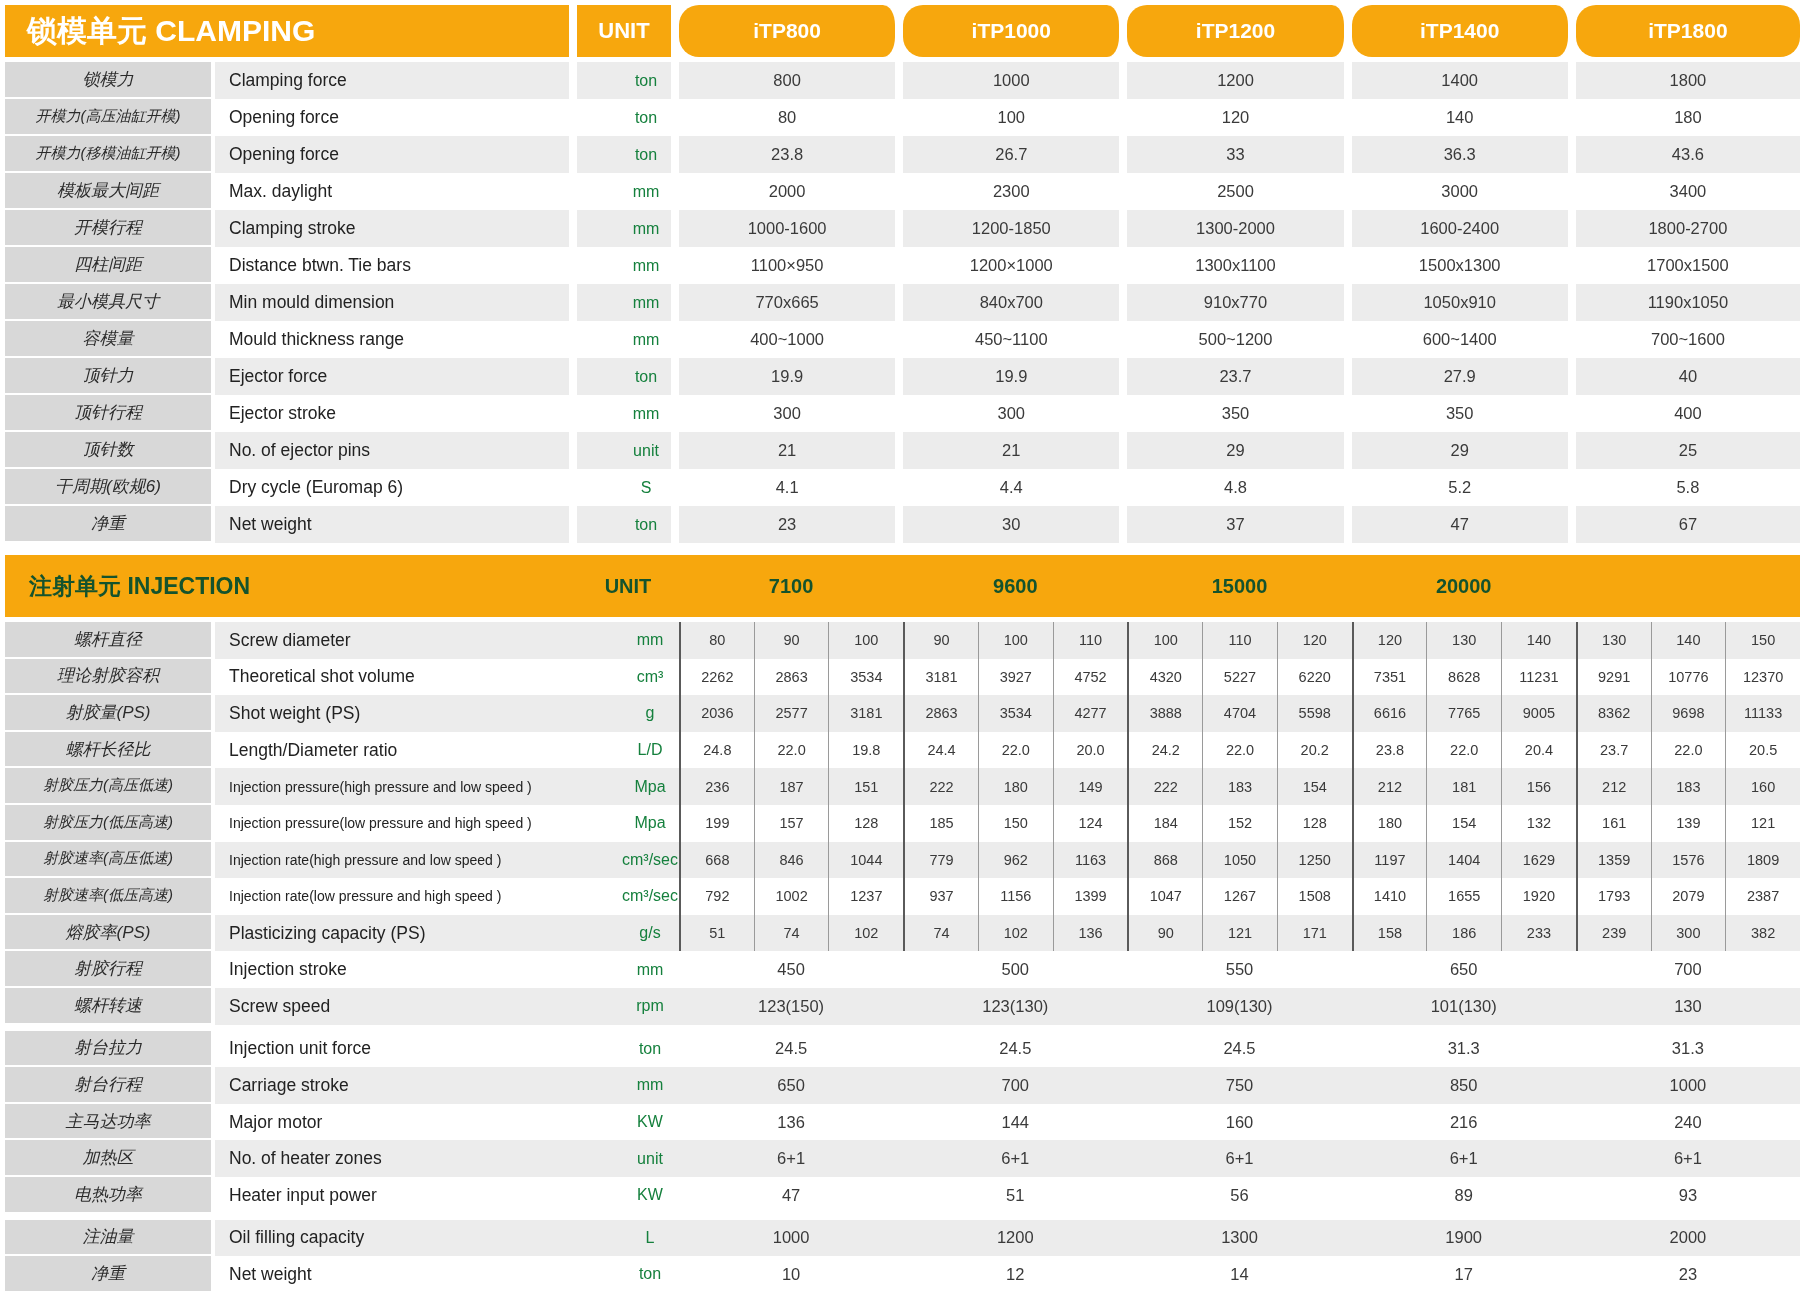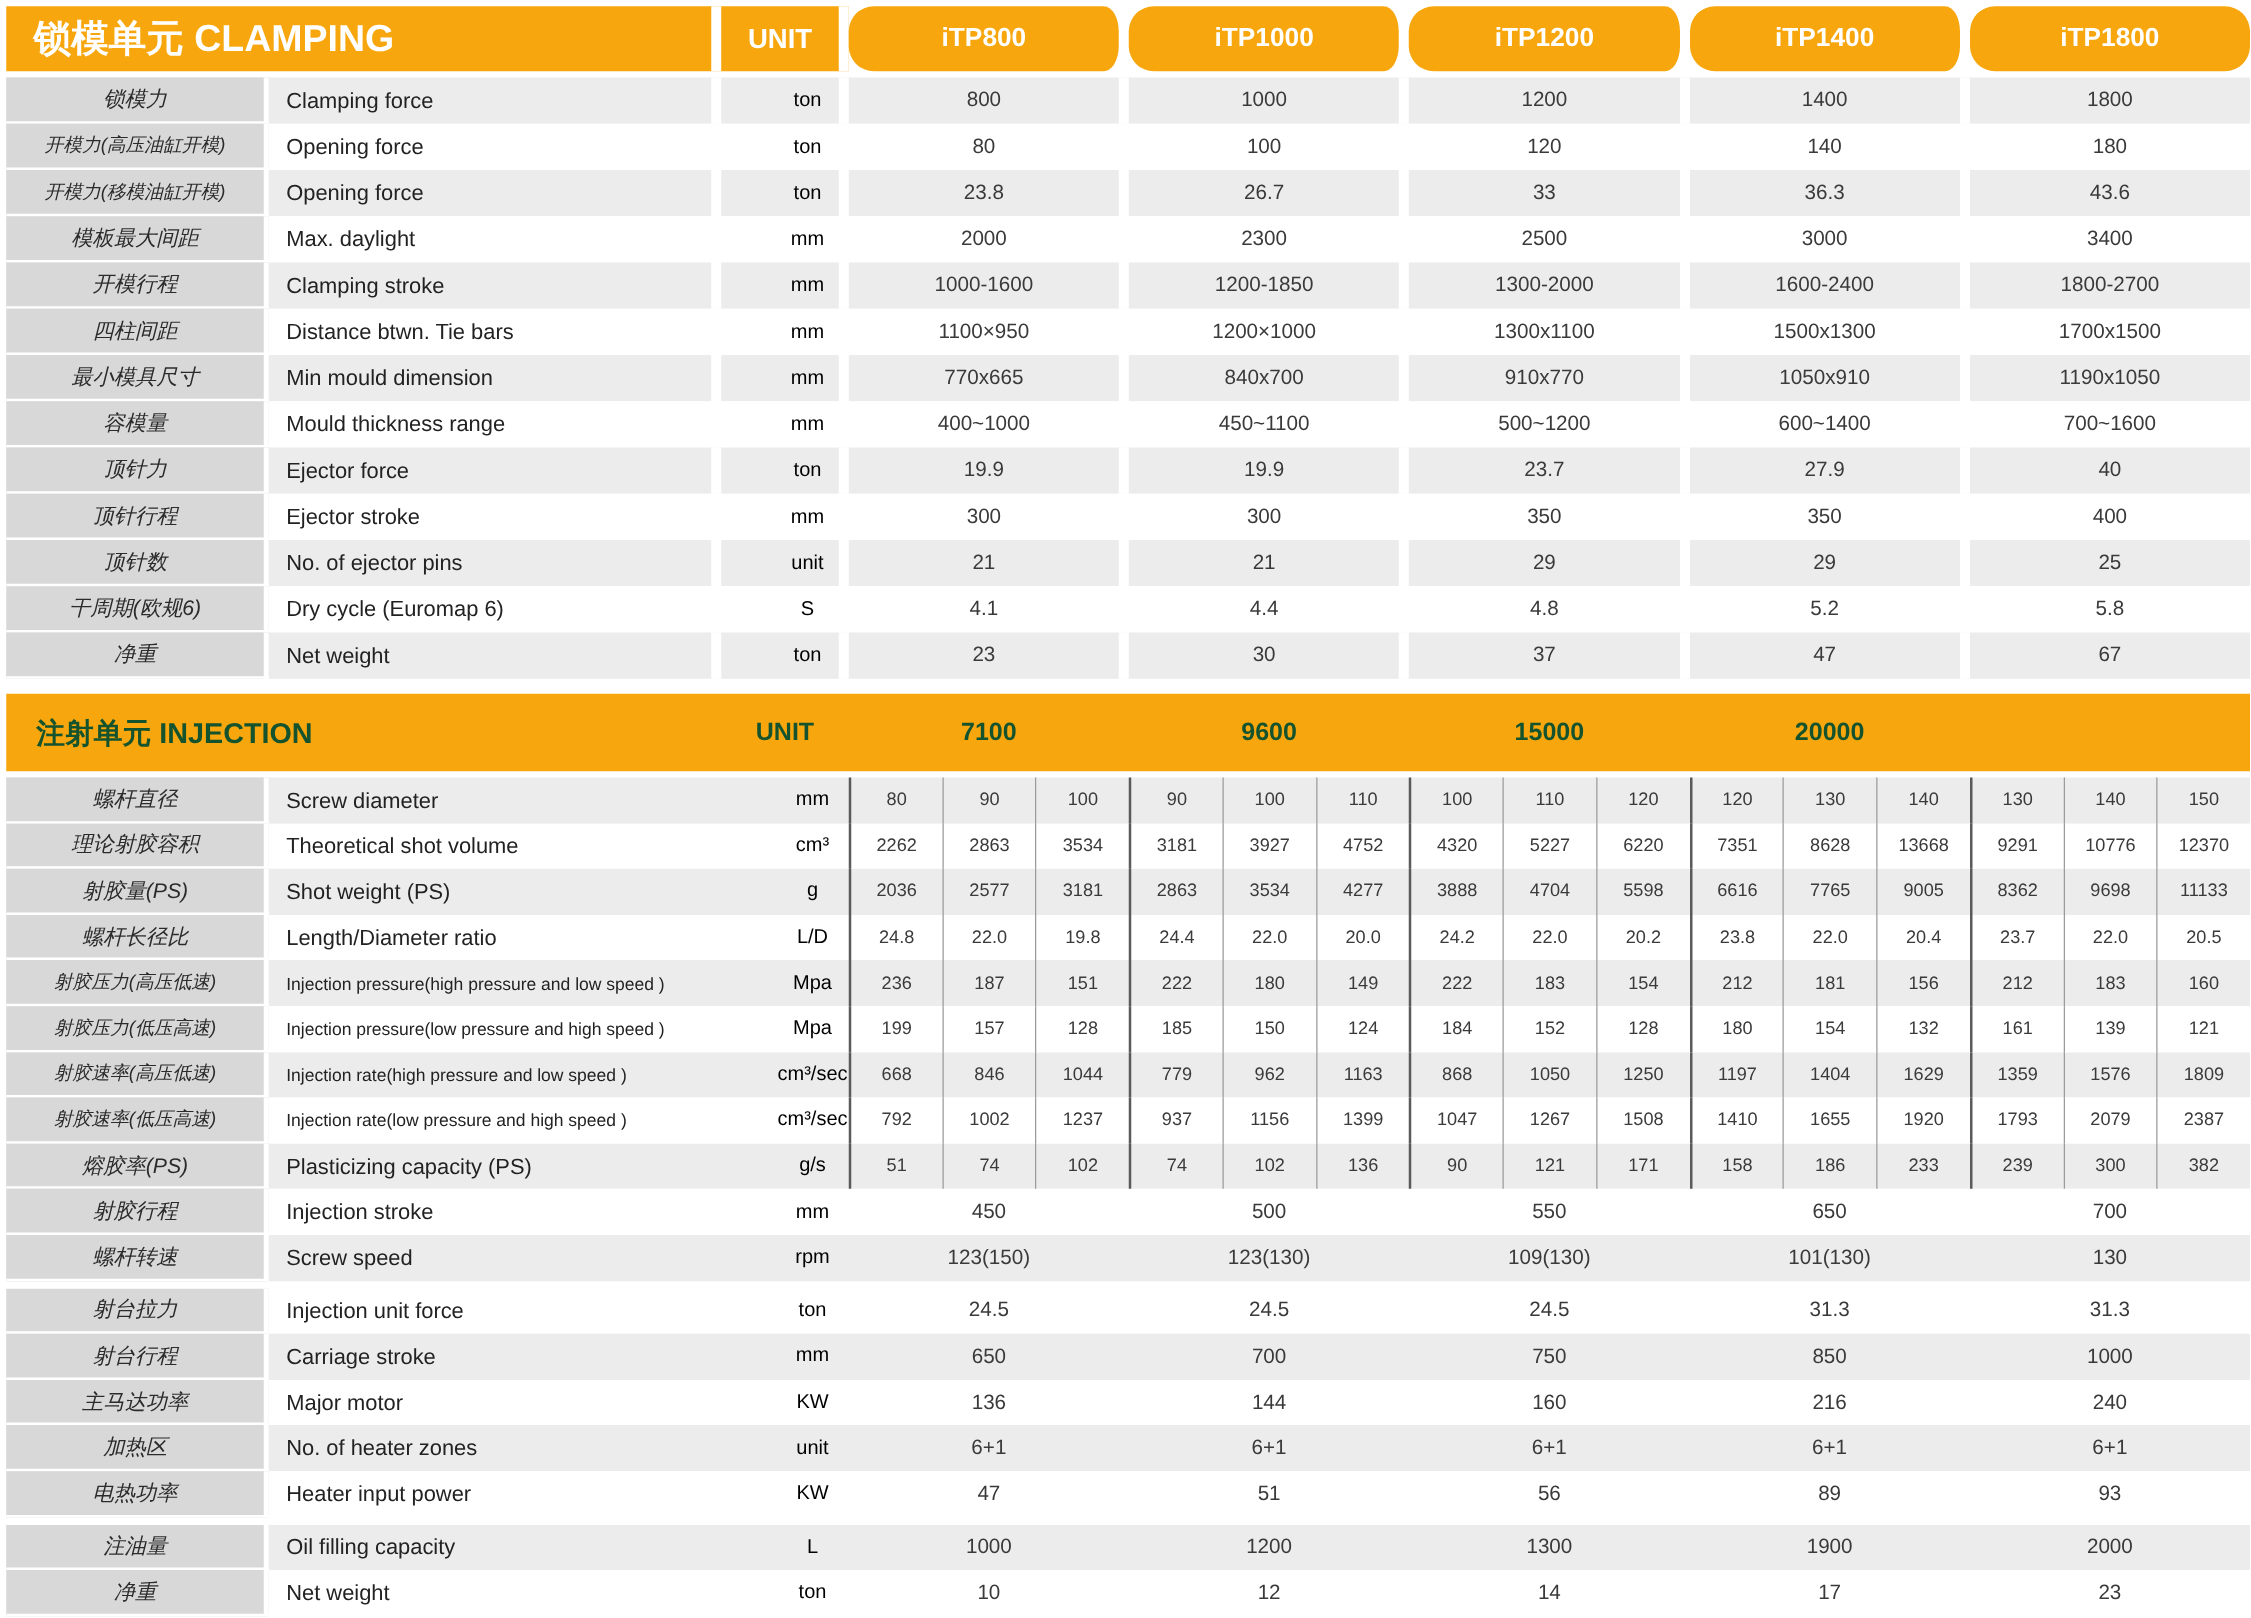--- a/index.html
+++ b/index.html
@@ -24,21 +24,21 @@
   .clamp { height: 37px; }
   .inj   { height: 36.6px; }
   .stripe { background: #ECECEC; }
   .plain  { background: #FFFFFF; }
   .gapTop { margin-top: 6px; }
   .cn { background: #D8D8D8; border-right: 4px solid #fff; border-bottom: 2px solid #fff;
         font-size: 17px; color: #2b2b2b; font-style: italic; }
   .cn.sm { font-size: 15px; }
   .en { justify-content: flex-start; padding-left: 14px; font-size: 17.5px; color: #222; }
   .en.condensed { font-size: 14px; }
-  .unit { font-size: 16px; color: #000000; margin-left: 44px; }
+  .unit { font-size: 16px; color: #15803d; margin-left: 44px; }
   .gapR { border-right: 8px solid #fff; }
   .cval { grid-column: span 3; font-size: 16.5px; color: #3a3a3a; }
   .mval { grid-column: span 3; font-size: 16.5px; color: #3a3a3a; }
   .dval { font-size: 14.5px; color: #3a3a3a; border-left: 1px solid #9a9a9a; }
   .dval.grp { border-left: 2px solid #5a5a5a; }
 </style>
 </head>
 <body>
 
 <div class="page">
@@ -224,21 +224,21 @@
         <div class="cell dval">2863</div>
         <div class="cell dval">3534</div>
         <div class="cell dval grp">3181</div>
         <div class="cell dval">3927</div>
         <div class="cell dval">4752</div>
         <div class="cell dval grp">4320</div>
         <div class="cell dval">5227</div>
         <div class="cell dval">6220</div>
         <div class="cell dval grp">7351</div>
         <div class="cell dval">8628</div>
-        <div class="cell dval">13668</div>
+        <div class="cell dval">11231</div>
         <div class="cell dval grp">9291</div>
         <div class="cell dval">10776</div>
         <div class="cell dval">12370</div>
       </div>
       <div class="row inj stripe">
         <div class="cell cn">射胶量(PS)</div>
         <div class="cell en">Shot weight (PS)</div>
         <div class="cell unit">g</div>
         <div class="cell dval grp">2036</div>
         <div class="cell dval">2577</div>

